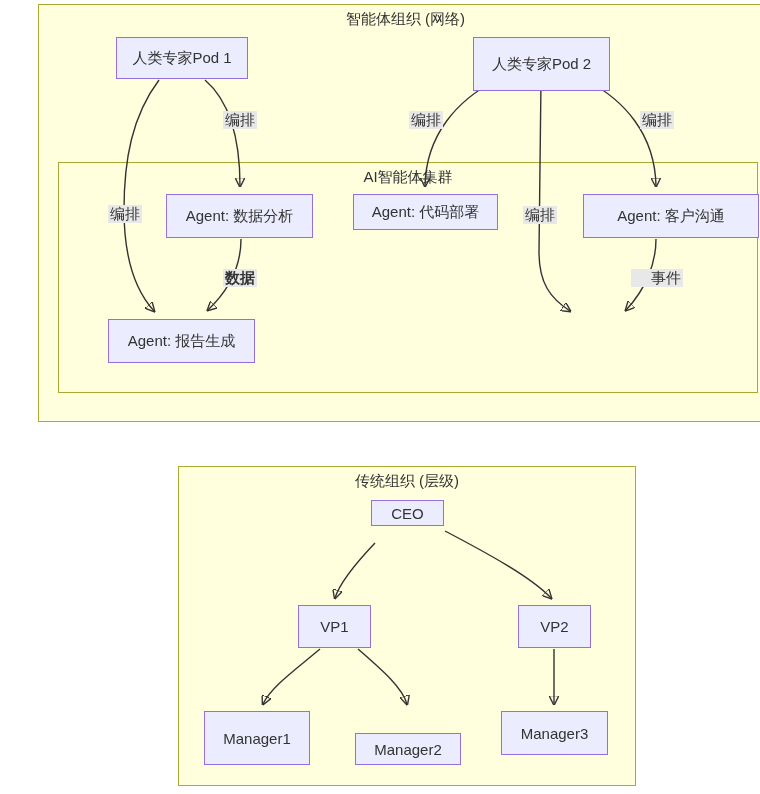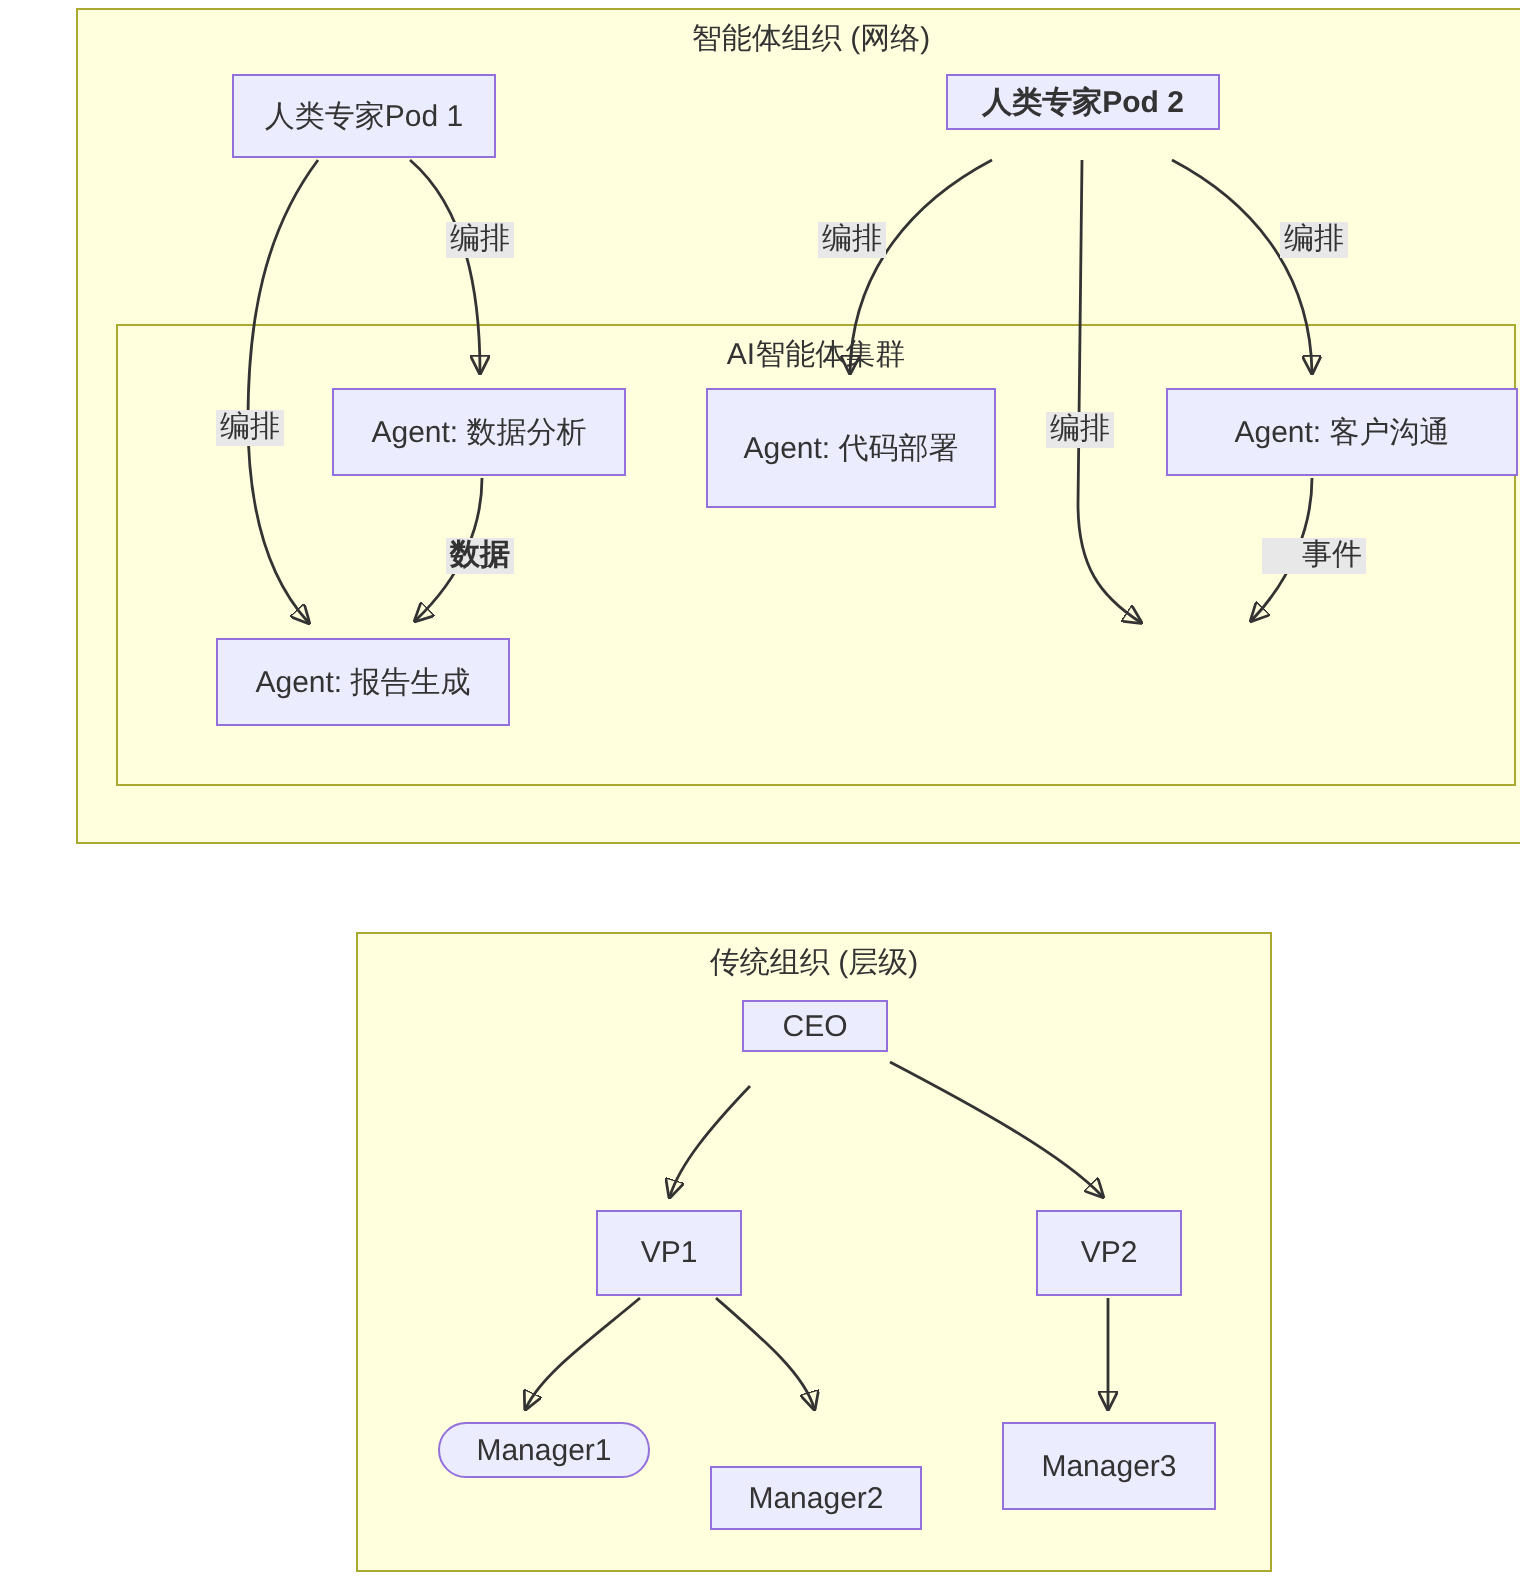--- a/index.html
+++ b/index.html
@@ -57,26 +57,26 @@
 
   <div class="edge-label" style="left:212px; top:120px;">编排</div>
   <div class="edge-label" style="left:97px; top:214px;">编排</div>
   <div class="edge-label" style="left:212px; top:278px;font-weight:bold;">数据</div>
   <div class="edge-label" style="left:398px; top:120px;">编排</div>
   <div class="edge-label" style="left:512px; top:215px;">编排</div>
   <div class="edge-label" style="left:629px; top:120px;">编排</div>
   <div class="edge-label" style="left:629px; top:278px;padding-left:20px;">事件</div>
 
   <div class="node" style="left:88px; top:37px; width:132px; height:42px;">人类专家Pod 1</div>
-  <div class="node" style="left:445px; top:37px; width:137px; height:28px;font-weight:bold;">人类专家Pod 2</div>
+  <div class="node" style="left:445px; top:37px; width:137px; height:54px;">人类专家Pod 2</div>
   <div class="node" style="left:138px; top:194px; width:147px; height:44px;">Agent: 数据分析</div>
-  <div class="node" style="left:325px; top:194px; width:145px; height:60px;">Agent: 代码部署</div>
+  <div class="node" style="left:325px; top:194px; width:145px; height:36px;">Agent: 代码部署</div>
   <div class="node" style="left:555px; top:194px; width:176px; height:44px;">Agent: 客户沟通</div>
   <div class="node" style="left:80px; top:319px; width:147px; height:44px;">Agent: 报告生成</div>
 
   <div class="node" style="left:343px; top:500px; width:73px; height:26px;">CEO</div>
   <div class="node" style="left:270px; top:605px; width:73px; height:43px;">VP1</div>
   <div class="node" style="left:490px; top:605px; width:73px; height:43px;">VP2</div>
-  <div class="node" style="left:191px; top:711px; width:106px; height:28px;border-radius:20px;">Manager1</div>
+  <div class="node" style="left:176px; top:711px; width:106px; height:54px;">Manager1</div>
   <div class="node" style="left:327px; top:733px; width:106px; height:32px;">Manager2</div>
   <div class="node" style="left:473px; top:711px; width:107px; height:44px;">Manager3</div>
 
 </div>
 
 </body></html>

